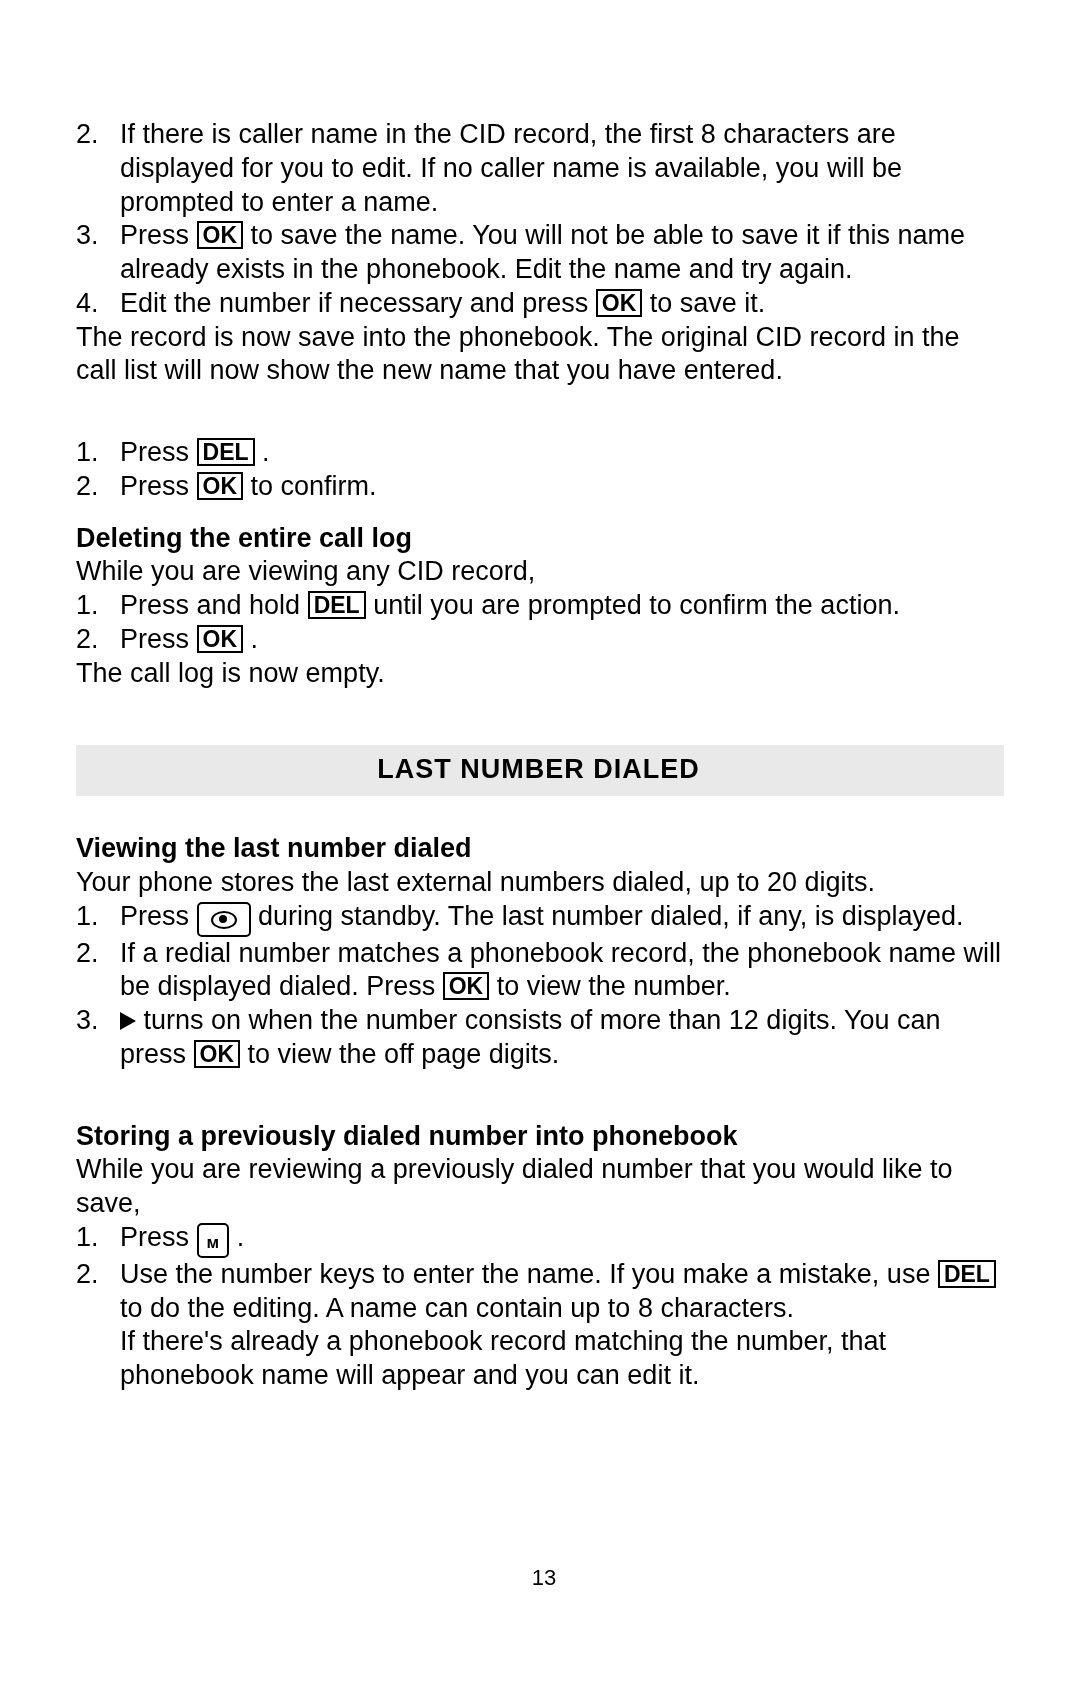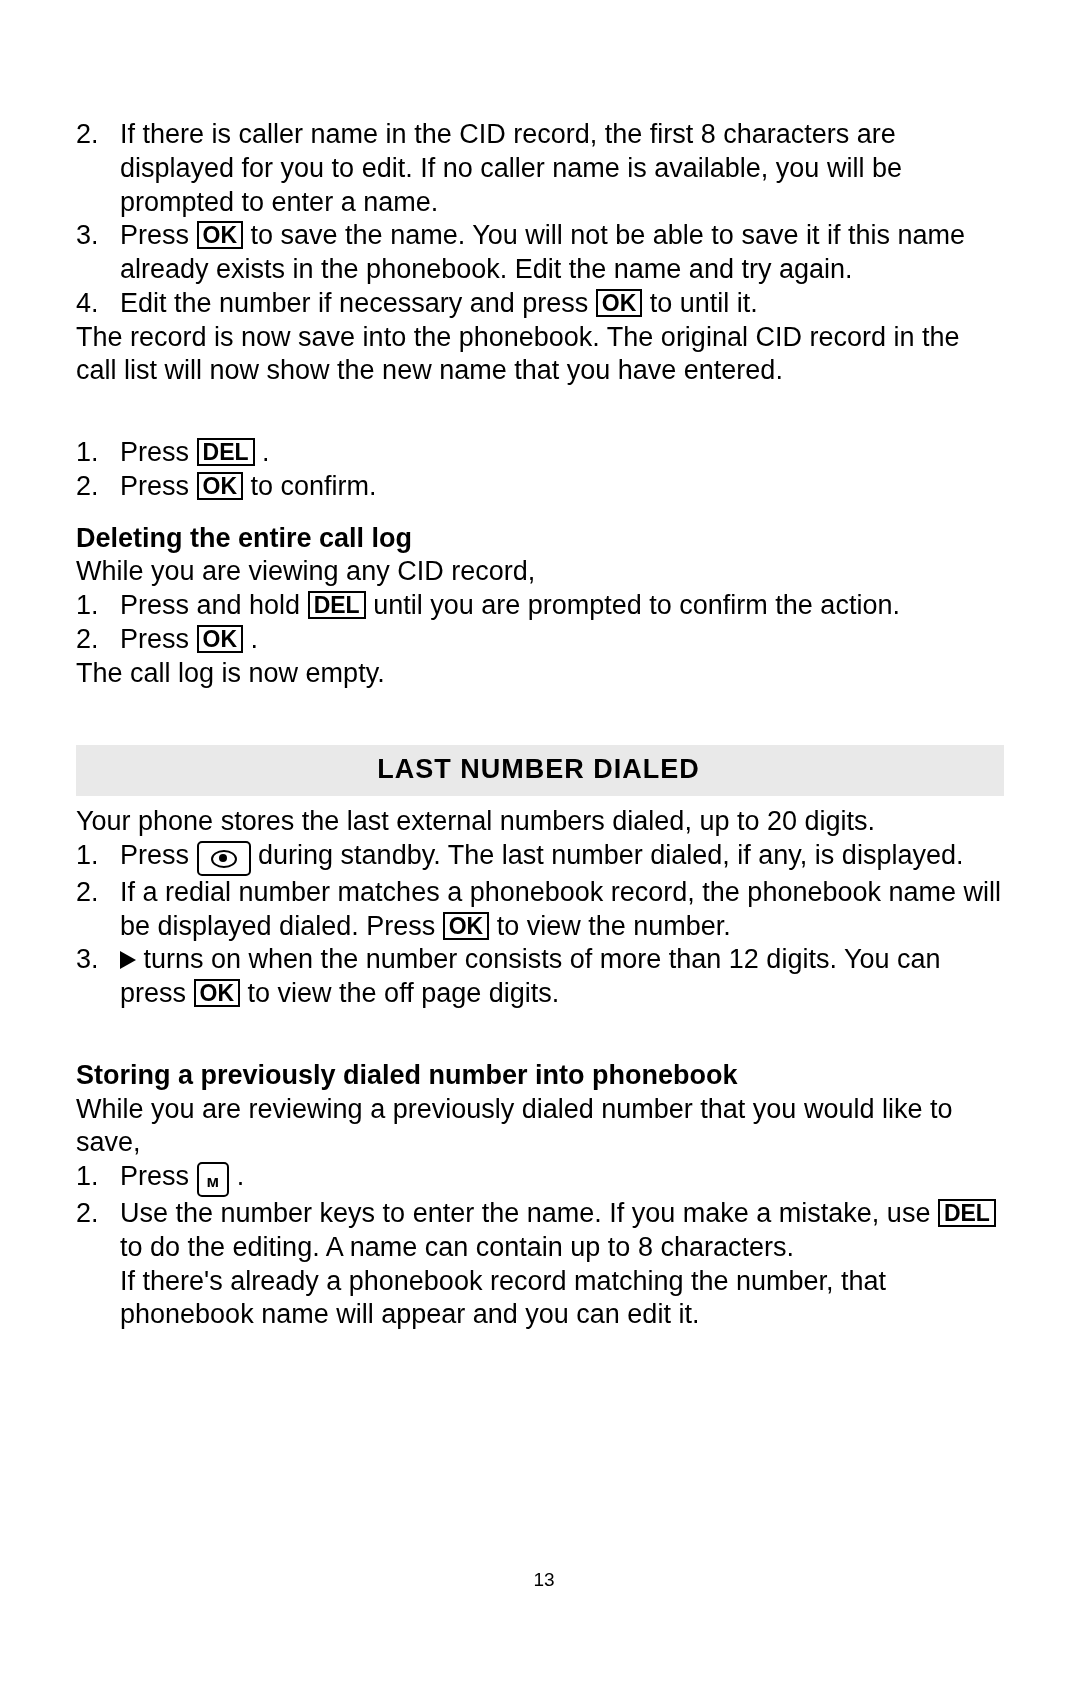--- a/index.html
+++ b/index.html
@@ -85,34 +85,34 @@
   }
   .play {
     display: inline-block;
     width: 0; height: 0;
     border-top: 9px solid transparent;
     border-bottom: 9px solid transparent;
     border-left: 16px solid #000;
     vertical-align: -1px;
   }
   .section-header {
-    margin: 55px 0 9px 0;
+    margin: 55px 0 36px 0;
     background: #e9e9e9;
     text-align: center;
     font-weight: bold;
     font-size: 27px;
     letter-spacing: 1px;
     padding: 8px 3px 9px 0;
   }
   .page-num {
     position: absolute;
     bottom: 106px;
     left: 8px; right: 0;
     text-align: center;
-    font-size: 19px;
+    font-size: 22px;
   }
   .spacer-md { height: 48px; }
   .spacer-sm { height: 6px; }
 </style>
 </head>
 <body>
 
 <div class="page">
   <div class="content">
 
@@ -124,21 +124,21 @@
       <li>
         <span class="marker">3.</span>
         <span>Press </span>
         <span class="btn">OK</span>
         <span> to save the name.  You will not be able to save it if this name already exists in the phonebook.  Edit the name and try again.</span>
       </li>
       <li>
         <span class="marker">4.</span>
         <span>Edit the number if necessary and press </span>
         <span class="btn">OK</span>
-        <span> to until it.</span>
+        <span> to save it.</span>
       </li>
     </ol>
     <p class="body">The record is now save into the phonebook.  The original CID record in the call list will now show the new name that you have entered.</p>
 
     <div class="spacer-md"></div>
 
     <ol class="num">
       <li>
         <span class="marker">1.</span>
         <span>Press </span>
@@ -170,20 +170,21 @@
         <span class="marker">2.</span>
         <span>Press </span>
         <span class="btn">OK</span>
         <span>.</span>
       </li>
     </ol>
     <p class="body">The call log is now empty.</p>
 
     <div class="section-header">LAST NUMBER DIALED</div>
 
+    <p class="body sub-h">Viewing the last number dialed</p>
     <p class="body">Your phone stores the last external numbers dialed, up to 20 digits.</p>
     <ol class="num">
       <li>
         <span class="marker">1.</span>
         <span>Press </span>
         <span class="icon-btn wide"><span class="eye"></span></span>
         <span> during standby.  The last number dialed, if any, is displayed.</span>
       </li>
       <li>
         <span class="marker">2.</span>

